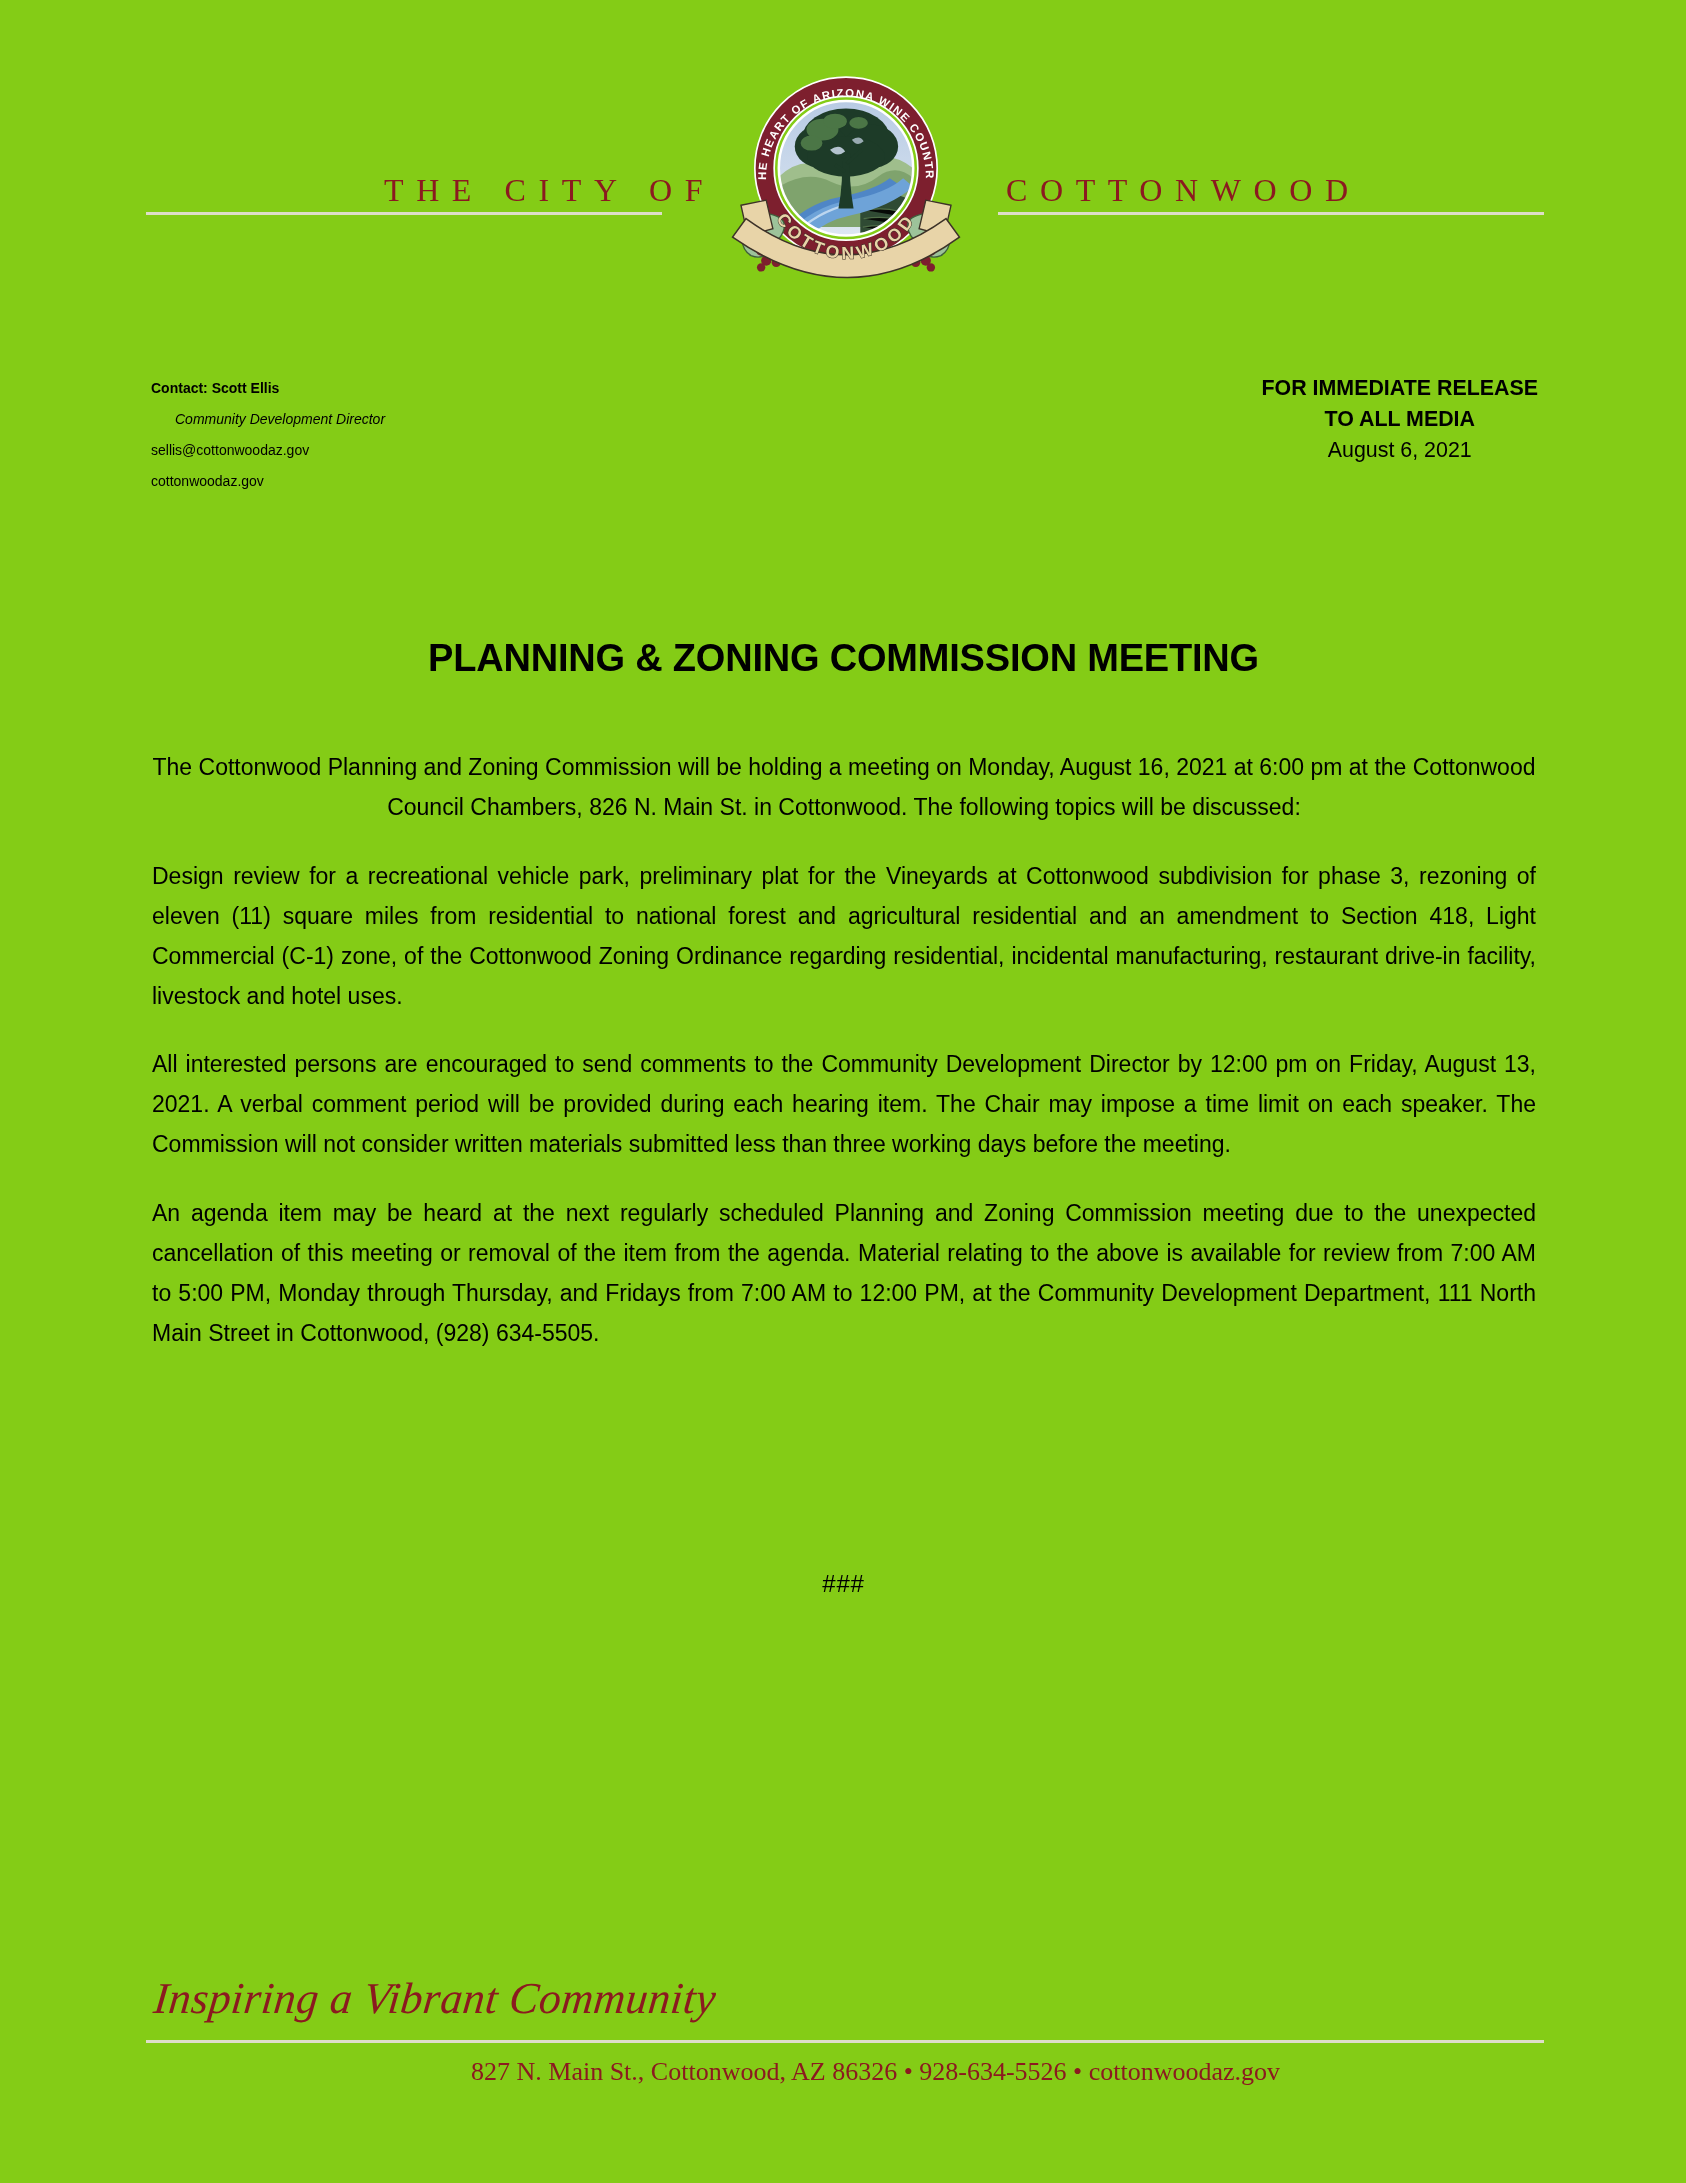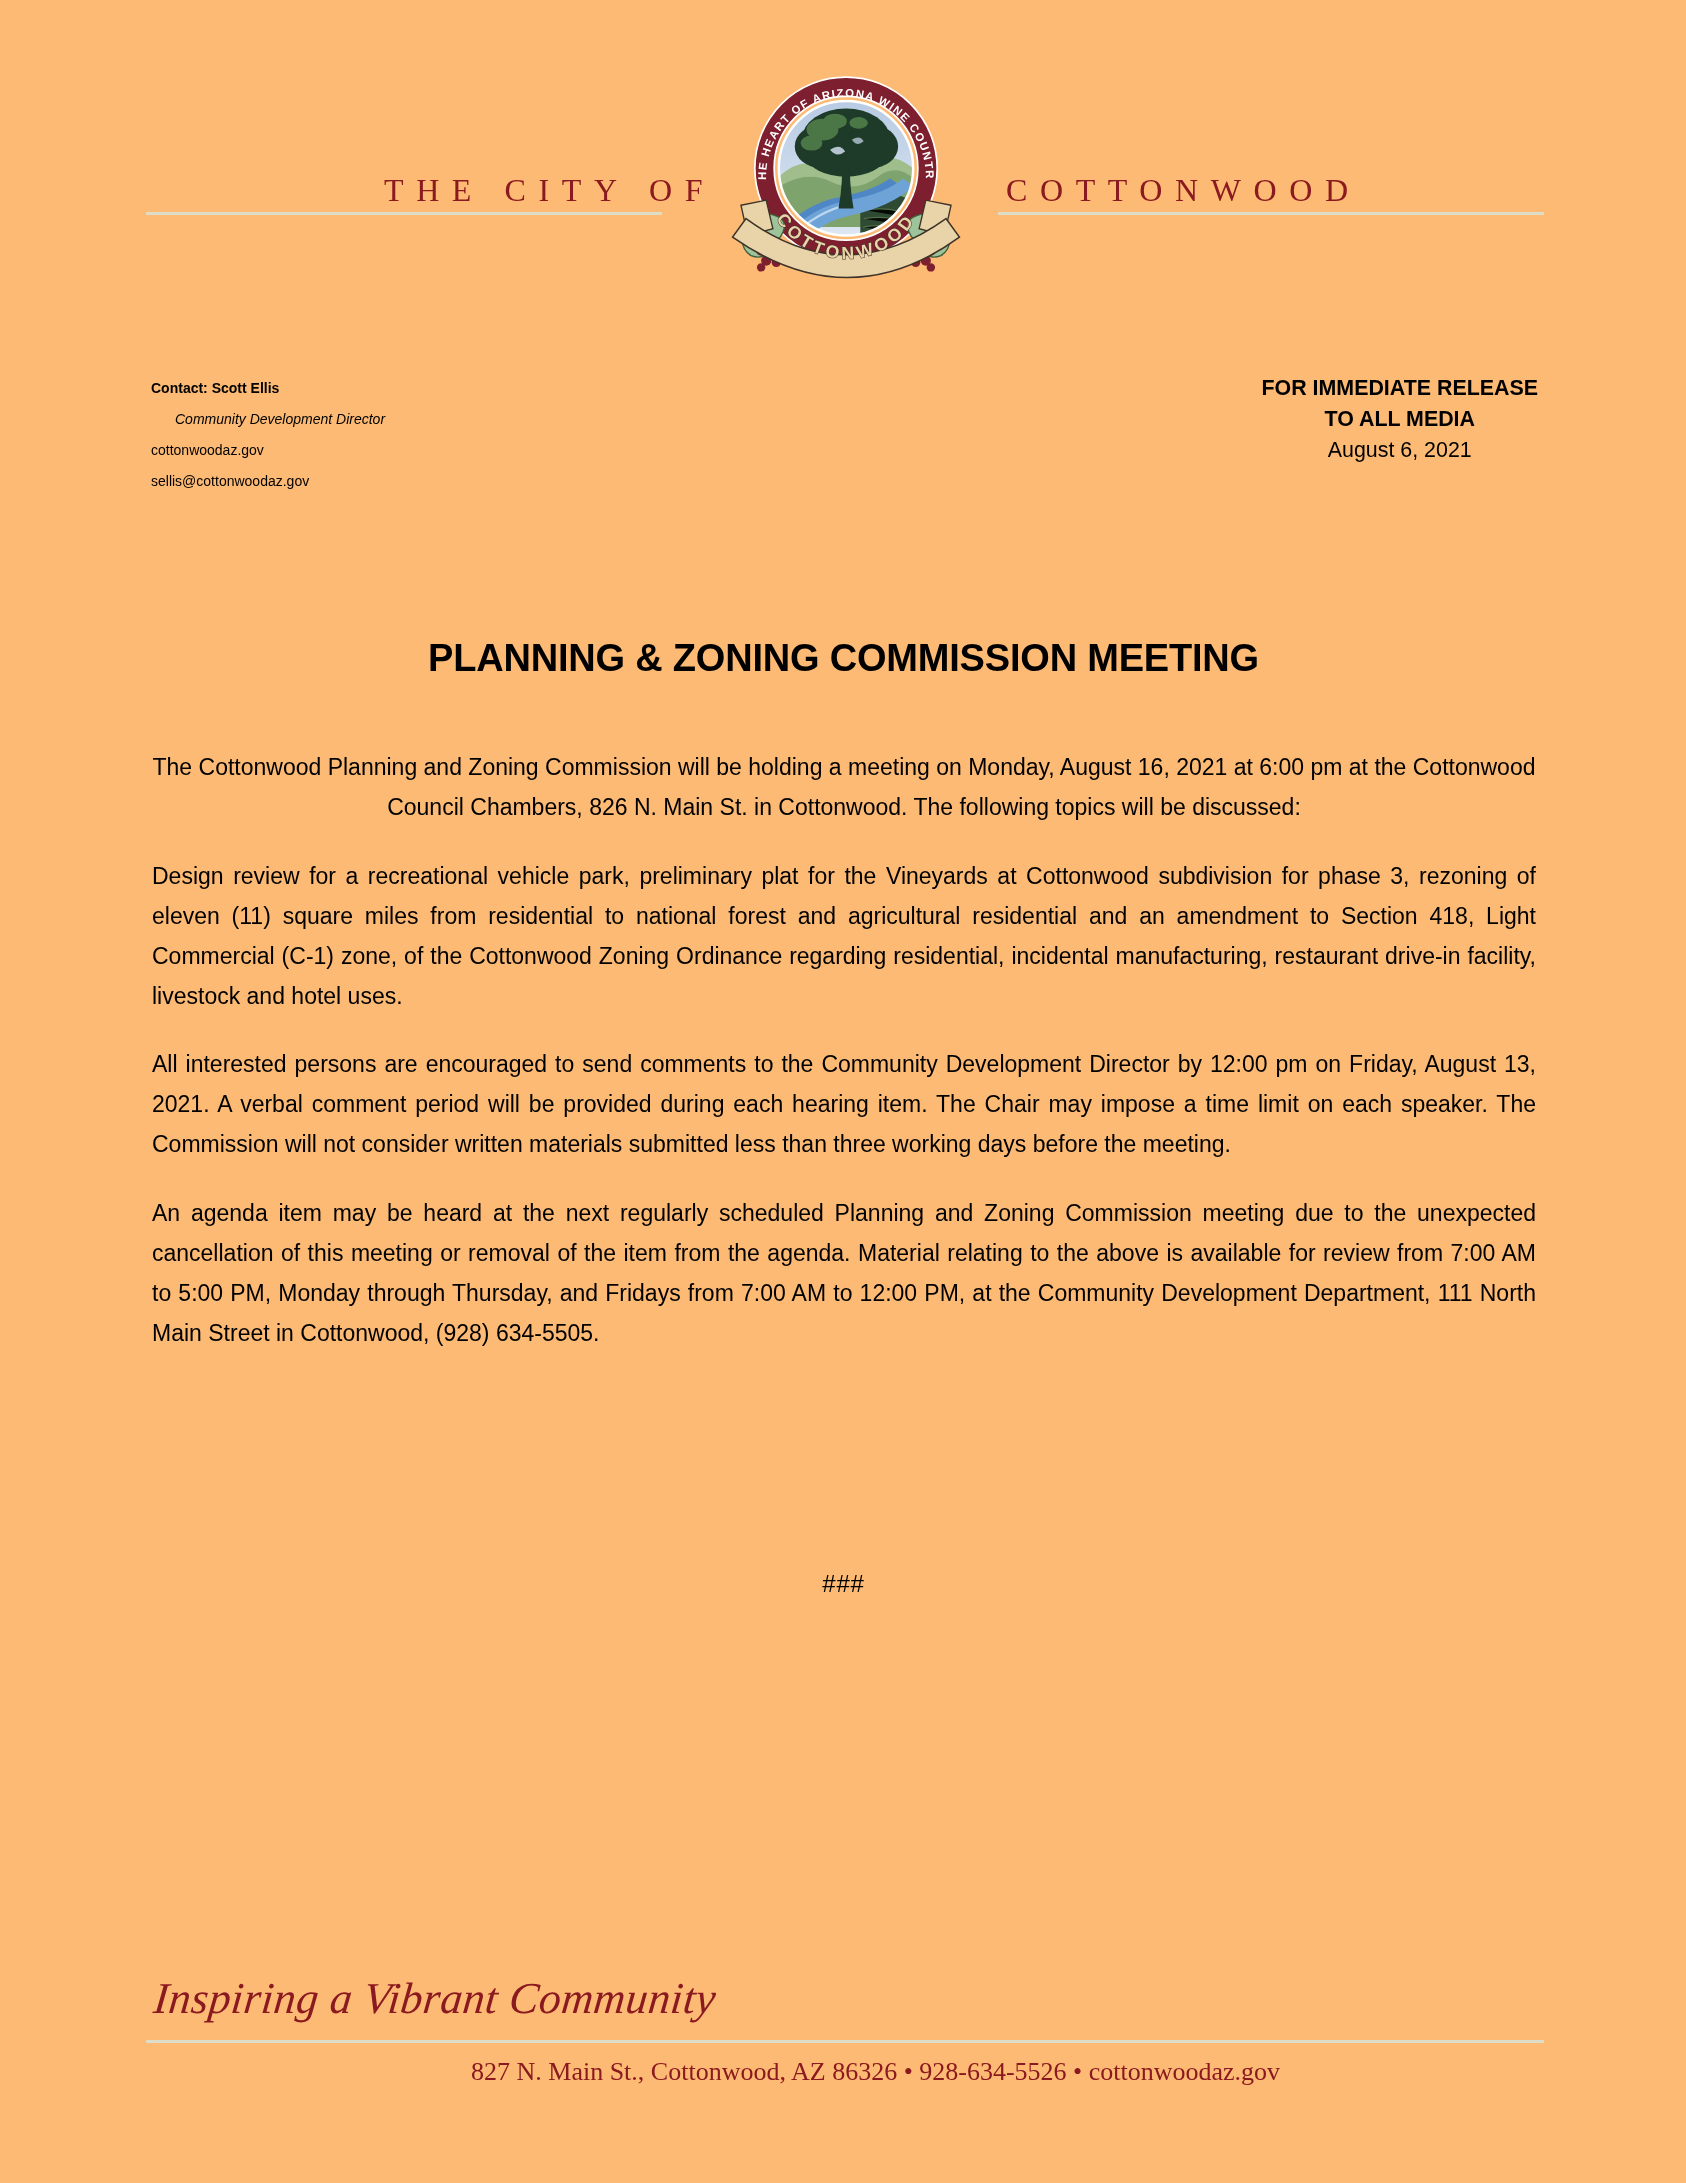--- a/index.html
+++ b/index.html
@@ -9,21 +9,21 @@
   }
   body {
     font-family: "Liberation Sans", sans-serif;
     color: #000000;
     -webkit-font-smoothing: antialiased;
   }
   .page {
     position: relative;
     width: 1687px;
     height: 2183px;
-    background: #fdba74;
+    background: #84cc16;
     overflow: hidden;
   }
 
   
   .letterhead {
     position: absolute;
     top: 0;
     left: 0;
     width: 1687px;
     height: 327px;
@@ -272,22 +272,22 @@
         <text font-family="Liberation Sans, sans-serif" font-size="21" font-weight="bold" fill="#e8d4a8" stroke="#3d3228" stroke-width="1.2" letter-spacing="4.5" paint-order="stroke">
           <textPath href="#arcBot" startOffset="50%" text-anchor="middle">COTTONWOOD</textPath>
         </text>
       </svg>
     </div>
   </div>
 
   <div class="contact-block">
     <div class="bold">Contact: Scott Ellis</div>
     <div class="ital">Community Development Director</div>
+    <div>sellis@cottonwoodaz.gov</div>
     <div>cottonwoodaz.gov</div>
-    <div>sellis@cottonwoodaz.gov</div>
   </div>
 
   <div class="release-block">
     <div class="bold">FOR IMMEDIATE RELEASE</div>
     <div class="bold">TO ALL MEDIA</div>
     <div>August 6, 2021</div>
   </div>
 
   <div class="doc-title">PLANNING &amp; ZONING COMMISSION MEETING</div>
 

